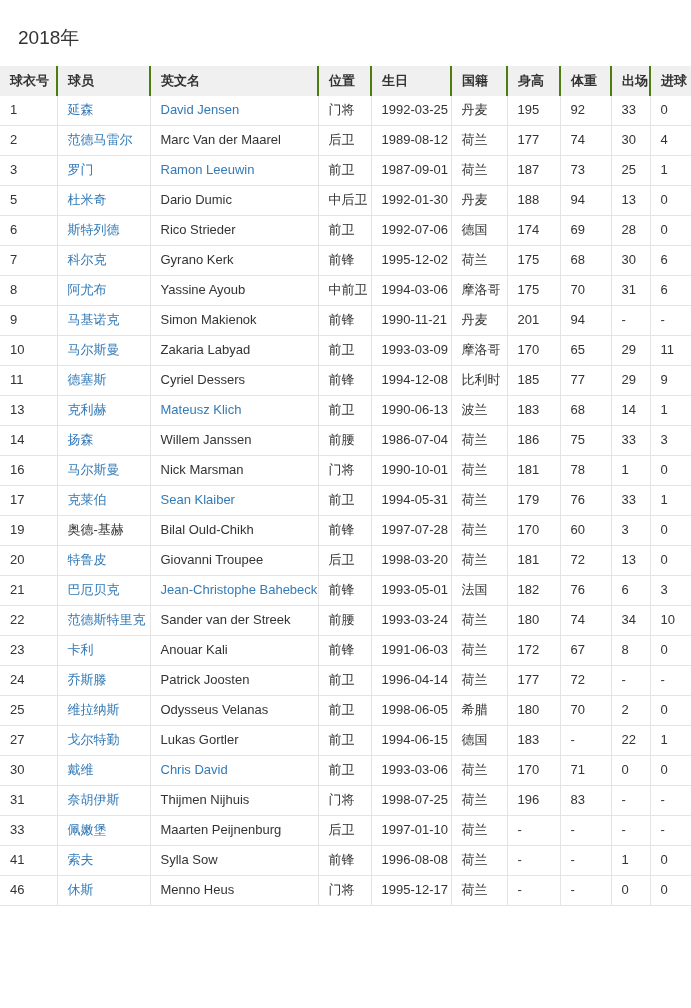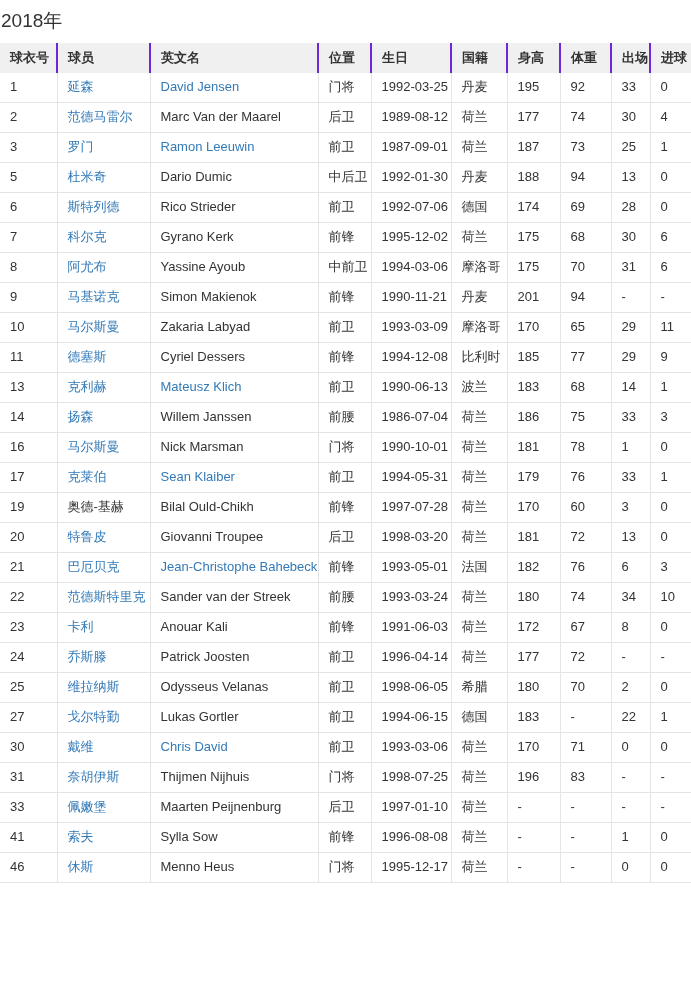--- a/index.html
+++ b/index.html
@@ -10,21 +10,21 @@
     height: 1008px;
     overflow: hidden;
     font-family: "Liberation Sans", "DejaVu Sans", sans-serif;
     color: #333333;
   }
   .page { width: 691px; }
   .title {
     font-size: 19px;
     font-weight: 400;
     color: #333333;
-    margin: 0;
+    margin: 17px;
     padding: 10px 0 0 1px;
     line-height: 22px;
   }
   table.squad {
     border-collapse: collapse;
     table-layout: fixed;
     width: 691px;
     margin-top: 11px;
     font-size: 13px;
   }
@@ -37,21 +37,21 @@
   col.c-height      { width: 53px; }
   col.c-weight      { width: 51px; }
   col.c-apps        { width: 39px; }
   col.c-goals       { width: 41px; }
   thead th {
     background: var(--header-bg, #f0f0f0);
     font-weight: 700;
     text-align: left;
     padding: 8px 0 8px 10px;
     line-height: 14px;
-    border-left: 2px solid #6d28d9;
+    border-left: 2px solid #4d7c0f;
     white-space: nowrap;
     overflow: hidden;
   }
   thead th:first-child { border-left: none; }
   tbody td {
     padding: 7px 0 8px 10px;
     line-height: 14px;
     border-bottom: 1px solid var(--border, #e4e4e4);
     border-left: 1px solid var(--border, #e4e4e4);
     white-space: nowrap;

